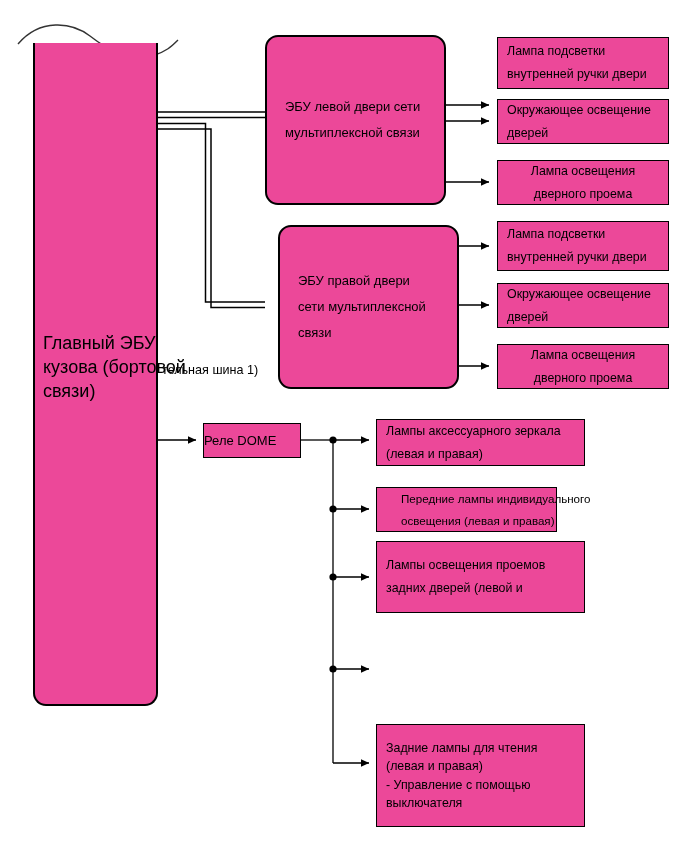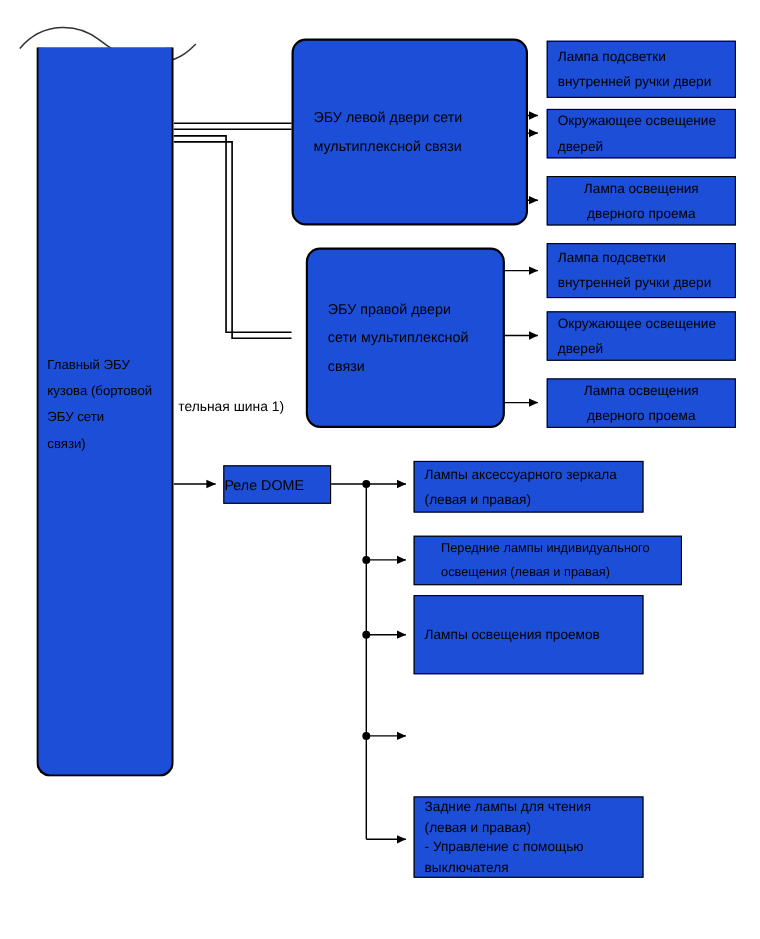--- a/index.html
+++ b/index.html
@@ -23,21 +23,21 @@
     position: absolute;
     left: 0;
     top: 0;
     width: 691px;
     height: 854px;
     pointer-events: none;
   }
   .node {
     position: absolute;
     box-sizing: border-box;
-    background: #1d4ed8;
+    background: #ec4899;
     border: 1.6px solid #000000;
     display: flex;
     flex-direction: column;
     justify-content: center;
   }
   .node .line {
     display: block;
     white-space: pre;
   }
   
@@ -81,21 +81,21 @@
     line-height: 26px;
     padding: 0 0 0 18px;
   }
   .txt-relay {
     font-size: 13px;
     line-height: 18px;
     text-align: left;
     padding: 0;
   }
   .txt-main {
-    font-size: 12px;
+    font-size: 18px;
     line-height: 24px;
     padding: 0 0 13px 8px;
   }
   .free-label {
     position: absolute;
     font-size: 12.6px;
     line-height: 24px;
     white-space: pre;
   }
   .free-label .line { display: block; }
@@ -161,29 +161,28 @@
       <circle cx="333" cy="440" r="3.6"></circle>
       <circle cx="333" cy="509" r="3.6"></circle>
       <circle cx="333" cy="577" r="3.6"></circle>
       <circle cx="333" cy="669" r="3.6"></circle>
     </g>
   </svg>
 
   <div class="node box-main txt-main" style="left:33px; top:43px; width:125px; height:663px;">
     <span class="line">Главный ЭБУ</span>
     <span class="line">кузова (бортовой</span>
-    <span class="line">ЭБУ сети</span>
     <span class="line">связи)</span>
   </div>
 
   <div class="free-label" style="left:162px; top:310px; width:120px;">
     <span class="line">тельная шина 1)</span>
   </div>
 
-  <div class="node box-rnd txt-ecu" style="left:265px; top:35px; width:215px; height:170px;">
+  <div class="node box-rnd txt-ecu" style="left:265px; top:35px; width:181px; height:170px;">
     <span class="line">ЭБУ левой двери сети</span>
     <span class="line">мультиплексной связи</span>
   </div>
 
   <div class="node box-sq txt-lamp" style="left:497px; top:37px; width:172px; height:52px;">
     <span class="line">Лампа подсветки</span>
     <span class="line">внутренней ручки двери</span>
   </div>
 
   <div class="node box-sq txt-lamp" style="left:497px; top:99px; width:172px; height:45px;">
@@ -219,30 +218,31 @@
 
   <div class="node box-sq txt-relay" style="left:203px; top:423px; width:98px; height:35px;">
     <span class="line">Реле DOME</span>
   </div>
 
   <div class="node box-sq txt-lamp" style="left:376px; top:419px; width:209px; height:47px;">
     <span class="line">Лампы аксессуарного зеркала</span>
     <span class="line">(левая и правая)</span>
   </div>
 
-  <div class="node box-sq txt-lamp-sm" style="left:376px; top:487px; width:244px; height:45px;padding-left:24px;">
+  <div class="node box-sq txt-lamp-sm" style="left:376px; top:487px; width:181px; height:45px;padding-left:24px;">
     <span class="line">Передние лампы индивидуального</span>
     <span class="line">освещения (левая и правая)</span>
   </div>
 
   <div class="node box-sq txt-lamp" style="left:376px; top:541px; width:209px; height:72px;">
     <span class="line">Лампы освещения проемов</span>
-  </div>
-
-
-  <div class="node box-sq txt-lamp-tight" style="left:376px; top:724px; width:209px; height:74px;">
+    <span class="line">задних дверей (левой и</span>
+  </div>
+
+
+  <div class="node box-sq txt-lamp-tight" style="left:376px; top:724px; width:209px; height:103px;">
     <span class="line">Задние лампы для чтения</span>
     <span class="line">(левая и правая)</span>
     <span class="line">- Управление с помощью</span>
     <span class="line">выключателя</span>
   </div>
 
 </div>
 
 </body></html>

